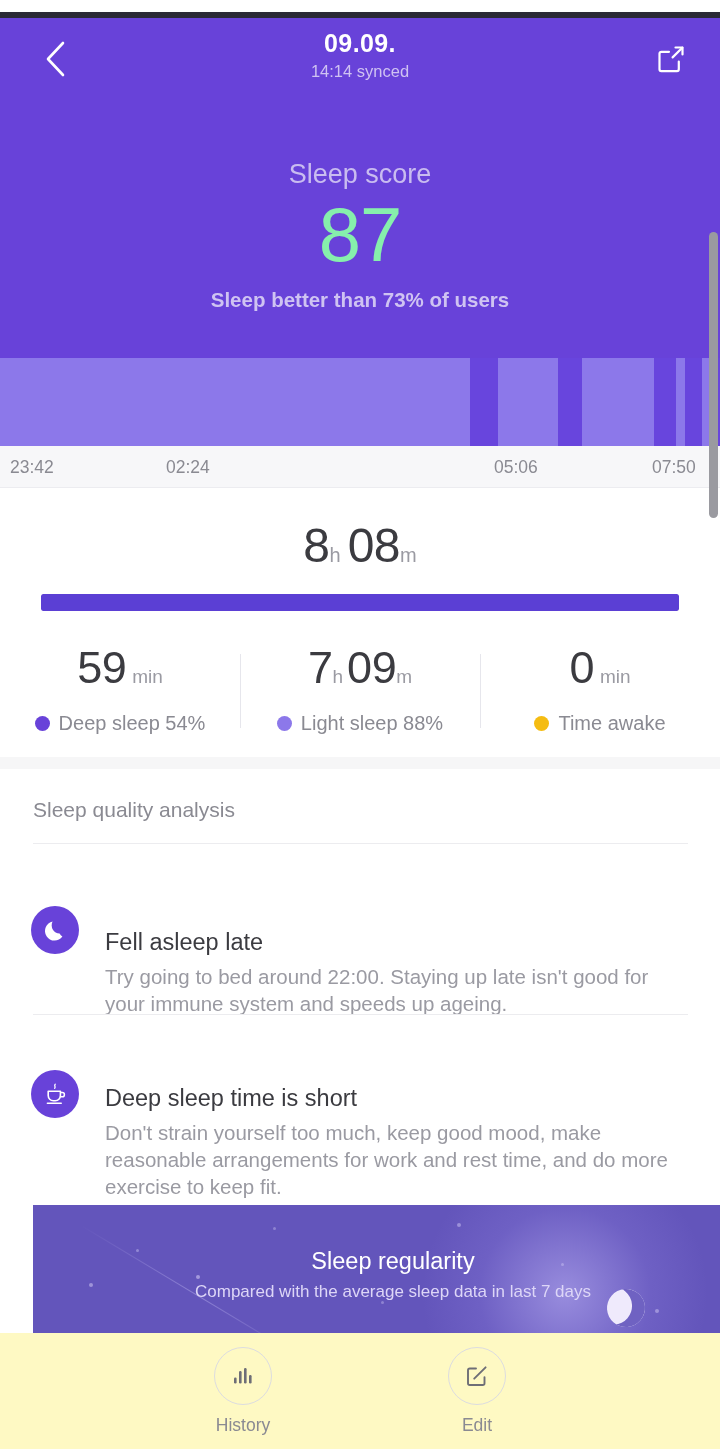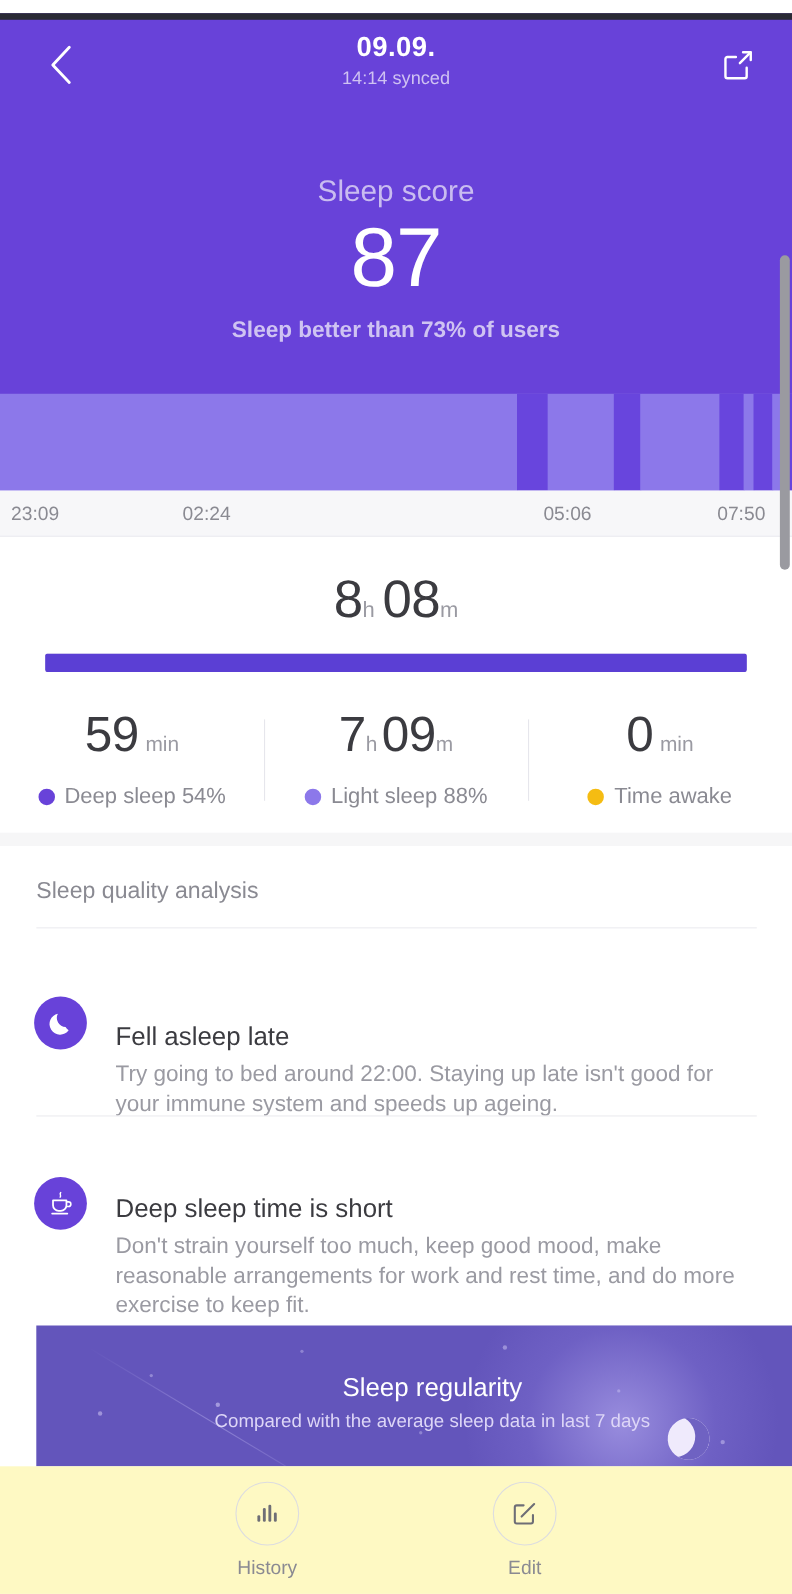--- a/index.html
+++ b/index.html
@@ -34,21 +34,21 @@
   .title-date {
     font-size:25px; font-weight:bold; color:#ffffff; letter-spacing:.4px; line-height:30px;
   }
   .title-sync {
     font-size:16.5px; color:#cfc2f2; line-height:22px; margin-top:2px; font-weight:400;
   }
 
   .score-wrap { position:absolute; left:0; top:148px; width:720px; text-align:center; }
   .score-label { font-size:27px; color:#c9bcf0; line-height:28px; font-weight:400; }
   .score-value {
-    font-size:76px; color:#ffffff; font-weight:400; line-height:86px;
+    font-size:76px; color:#86efac; font-weight:400; line-height:86px;
     letter-spacing:-1px; margin-top:4px;
   }
   .score-sub { font-size:20.5px; color:#cfc3f2; line-height:28px; margin-top:8px; font-weight:700; }
 
   
   .hypno {
     position:absolute; left:0; top:358px; width:720px; height:88px;
     background:#8c78ea; overflow:hidden;
   }
   .seg { position:absolute; top:0; height:88px; }
@@ -194,21 +194,21 @@
       <div class="seg" style="left: 77.5%; width: 3.52%; background: rgb(104, 69, 221);"></div>
       <div class="seg" style="left: 80.9%; width: 10.12%; background: rgb(140, 120, 234);"></div>
       <div class="seg" style="left: 90.9%; width: 3.12%; background: rgb(104, 69, 221);"></div>
       <div class="seg" style="left: 93.9%; width: 1.42%; background: rgb(140, 120, 234);"></div>
       <div class="seg" style="left: 95.2%; width: 2.42%; background: rgb(104, 69, 221);"></div>
       <div class="seg" style="left: 97.5%; width: 1.22%; background: rgb(140, 120, 234);"></div>
       <div class="seg" style="left: 98.6%; width: 1.52%; background: rgb(104, 69, 221);"></div>
     </div>
 
   <div class="hypno-axis">
-    <div class="tick" style="left:10px;">23:09</div>
+    <div class="tick" style="left:10px;">23:42</div>
     <div class="tick" style="left:166px;">02:24</div>
     <div class="tick" style="left:494px;">05:06</div>
     <div class="tick" style="left:652px;">07:50</div>
   </div>
 
   <div class="duration">
     <span class="dur-num">8</span><span class="dur-unit">h</span><span class="dur-num" style="margin-left:7px;">08</span><span class="dur-unit">m</span>
   </div>
 
   <div class="progress-track">

